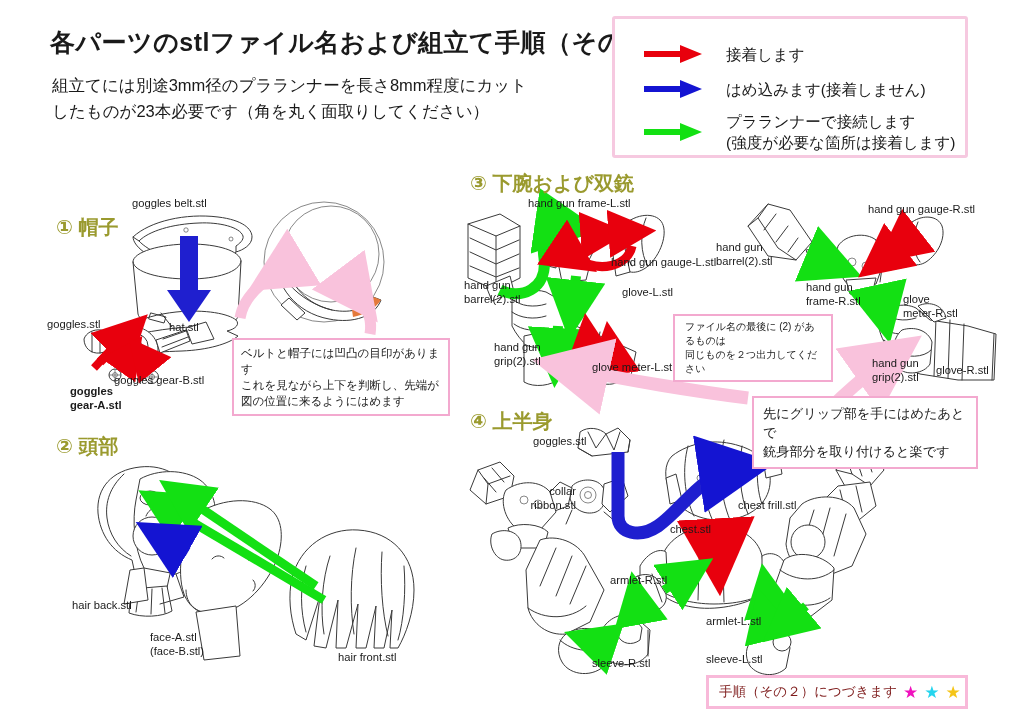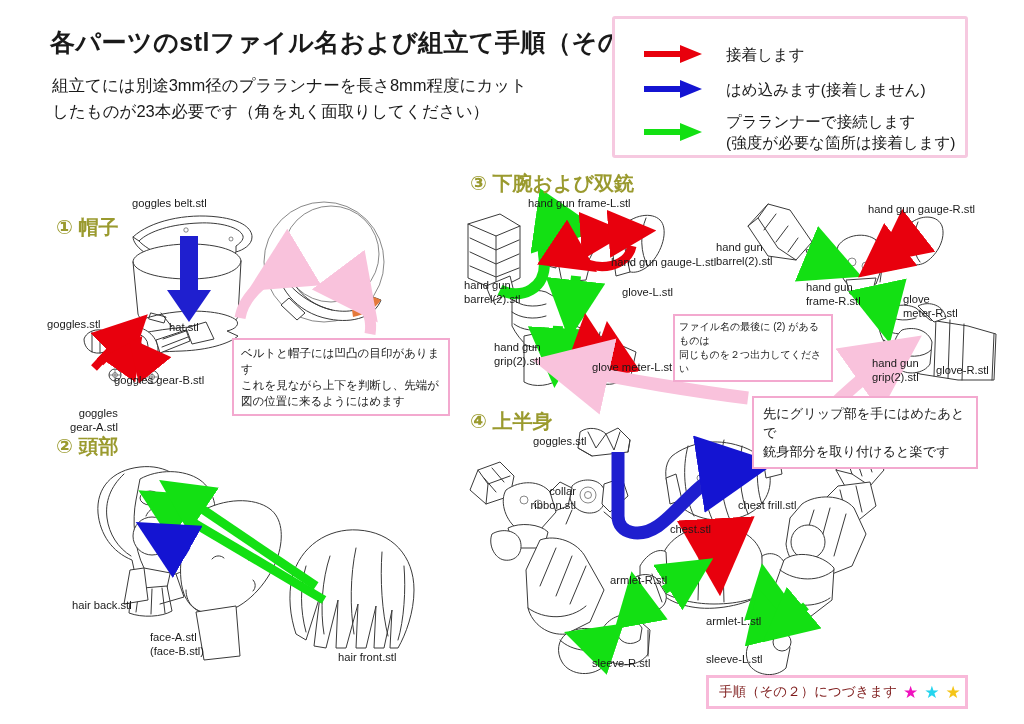--- a/index.html
+++ b/index.html
@@ -48,21 +48,21 @@
     font-size:11.2px;line-height:14px;color:#1a1a1a;white-space:pre-line;
   }
 
   
   .note{
     border:2px solid #f3a9cf;background:#ffffff;box-sizing:border-box;
     font-size:11.5px;line-height:16px;color:#1a1a1a;white-space:pre-line;
     padding:5px 7px;
   }
   .note.big{font-size:13.2px;line-height:19px;padding:6px 9px;}
-  .note.tiny{font-size:10px;line-height:14px;padding:4px 4px;border-color:#f3a9cf;}
+  .note.tiny{font-size:10px;line-height:14px;padding:4px 10px;border-color:#f3a9cf;}
 
   
   #footer{
     left:706px;top:675px;width:262px;height:34px;
     border:3px solid #f8b9d9;background:#fff;box-sizing:border-box;
     display:flex;align-items:center;padding-left:10px;gap:6px;
   }
   #footer .ftxt{font-size:13.5px;color:#7f1d1d;white-space:nowrap;}
   .star{font-size:17px;line-height:17px;}
 
@@ -465,21 +465,21 @@
   </div>
 
   <div class="abs sec-head" style="left:56px;top:170px;margin-top:44px;">
     <span class="circ">①</span>
     <span>帽子</span>
   </div>
   <div class="abs plabel" style="left:132px;top:196px;">goggles belt.stl</div>
   <div class="abs plabel" style="left:47px;top:317px;">goggles.stl</div>
   <div class="abs plabel" style="left:169px;top:320px;">hat.stl</div>
   <div class="abs plabel" style="left:114px;top:373px;">goggles gear-B.stl</div>
-  <div class="abs plabel" style="left:70px;top:406px;text-align:right;">goggles
+  <div class="abs plabel" style="left:70px;top:384px;text-align:left;font-weight:bold;">goggles
 gear-A.stl</div>
   <div class="abs note" style="left:232px;top:338px;width:218px;">ベルトと帽子には凹凸の目印があります
 これを見ながら上下を判断し、先端が
 図の位置に来るようにはめます</div>
 
   <div class="abs sec-head" style="left:56px;top:433px;">
     <span class="circ">②</span>
     <span>頭部</span>
   </div>
   <div class="abs plabel" style="left:72px;top:598px;">hair back.stl</div>

